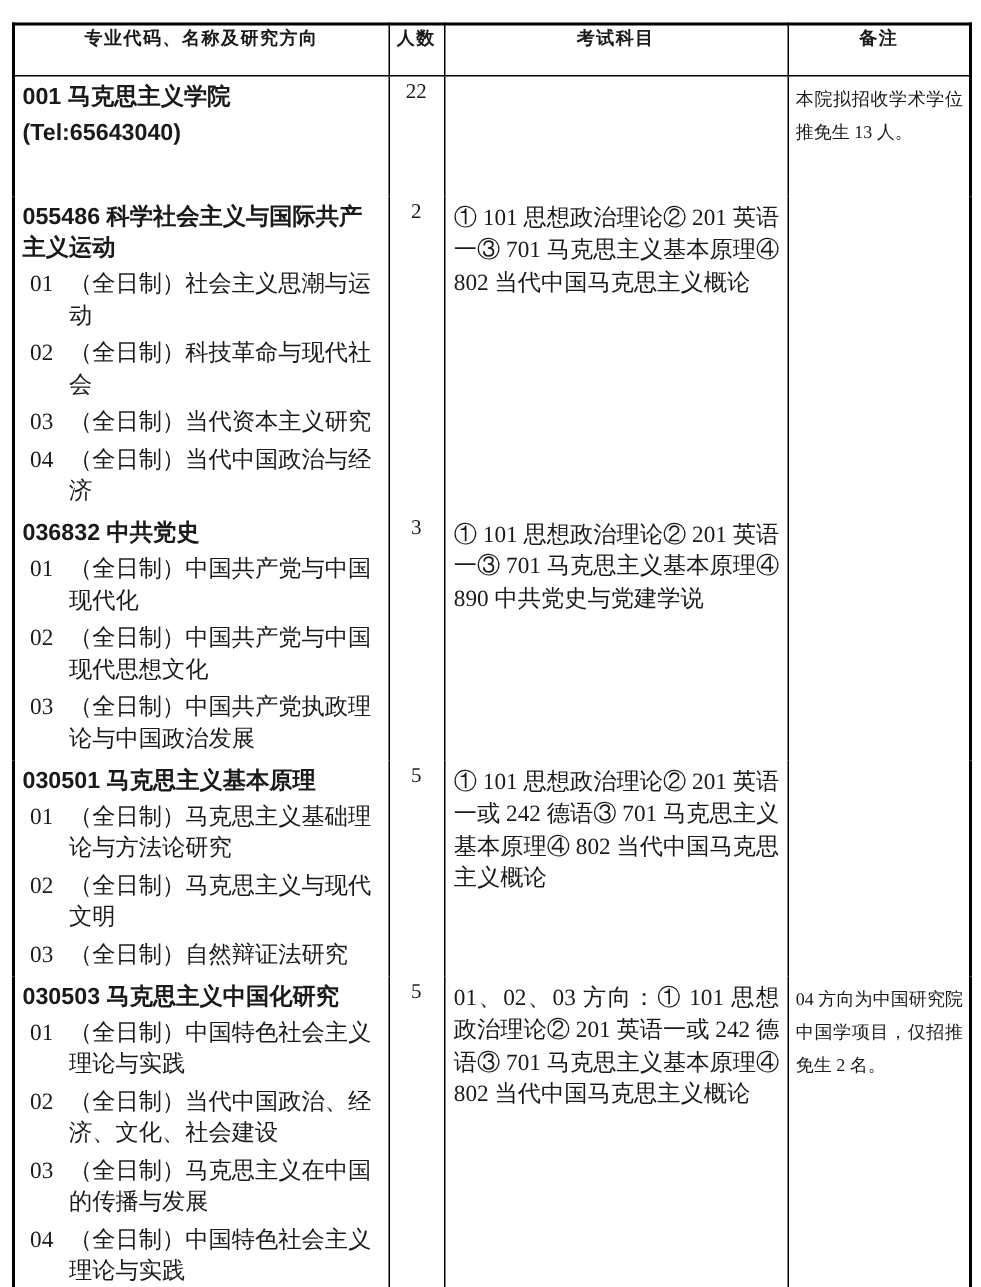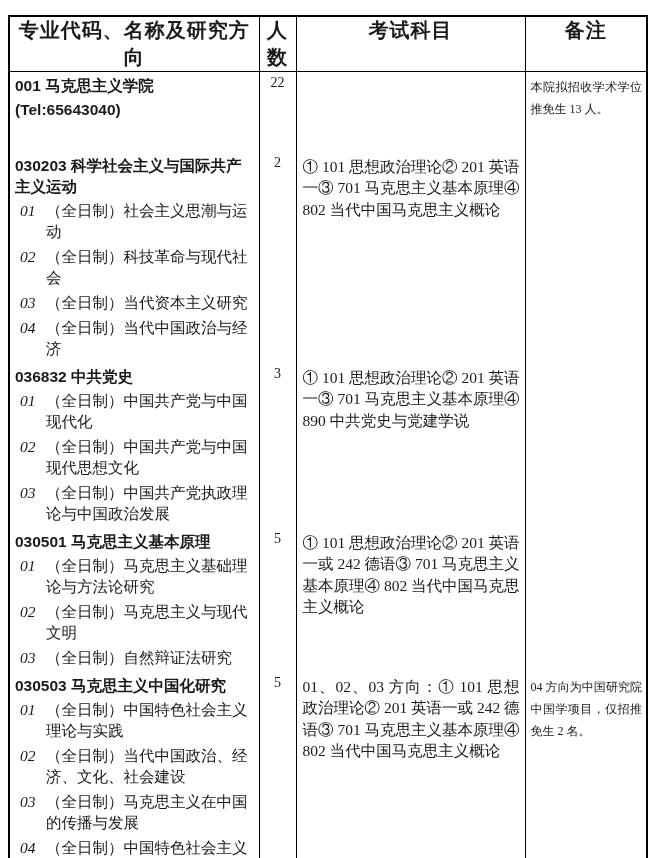--- a/index.html
+++ b/index.html
@@ -32,21 +32,21 @@
     vertical-align: top;
     padding: 0;
     overflow: hidden;
   }
   thead th {
     border-bottom: 1px solid #000;
     height: 33px;
     vertical-align: middle;
     font-family: "Liberation Sans", "DejaVu Sans", sans-serif;
     font-weight: bold;
-    font-size: 20px;
+    font-size: 12px;
     letter-spacing: 1px;
     margin-left: 32px;
   }
   tbody tr:nth-child(1) { height: 80px; padding-left: 20px; }
   tbody tr:nth-child(2) { height: 140px; }
   tbody tr:nth-child(3) { height: 162px; }
   tbody tr:nth-child(4) { height: 120px; }
   tbody tr:nth-child(5) { height: 205px; }
   tbody tr:nth-child(6) { height: 93px; }
 
@@ -68,21 +68,20 @@
   .directions { margin-top: 1px; }
   .dir-item {
     display: flex;
     margin: 0 2px 4px 10px;
     line-height: 21px;
     font-size: 15.5px;
   }
   .dir-num {
     flex: none;
     width: 26px;
-    font-style: italic;
   }
   .dir-text {
     flex: 1;
   }
   .count-cell {
     text-align: center;
     padding-top: 4px;
     font-size: 14px;
     line-height: 21px;
   }
@@ -131,21 +130,21 @@
     <td>
       <div class="exam-text"></div>
     </td>
     <td>
       <div class="remark-text">本院拟招收学术学位推免生 13 人。</div>
     </td>
   </tr>
 
   <tr>
     <td>
-      <div class="major-title">030203  科学社会主义与国际共产主义运动</div>
+      <div class="major-title">055486  科学社会主义与国际共产主义运动</div>
 
       <div class="directions">
 
       <div class="dir-item">
           <span class="dir-num">01</span>
           <span class="dir-text">（全日制）社会主义思潮与运动</span>
         </div>
               <div class="dir-item">
           <span class="dir-num">02</span>
           <span class="dir-text">（全日制）科技革命与现代社会</span>

